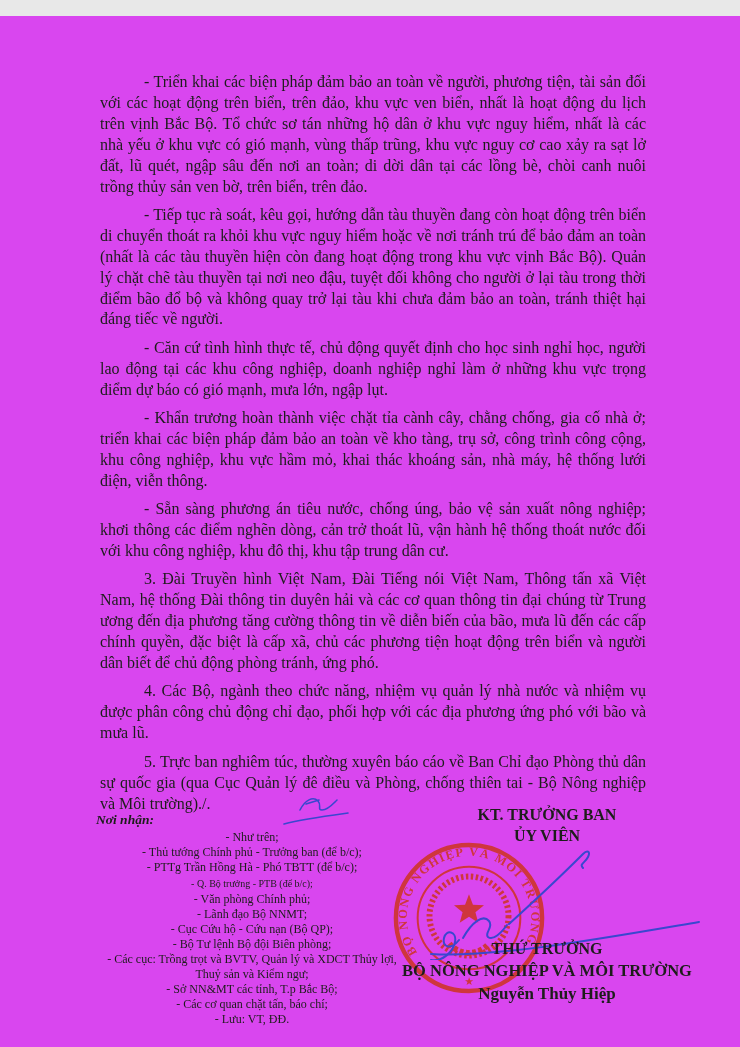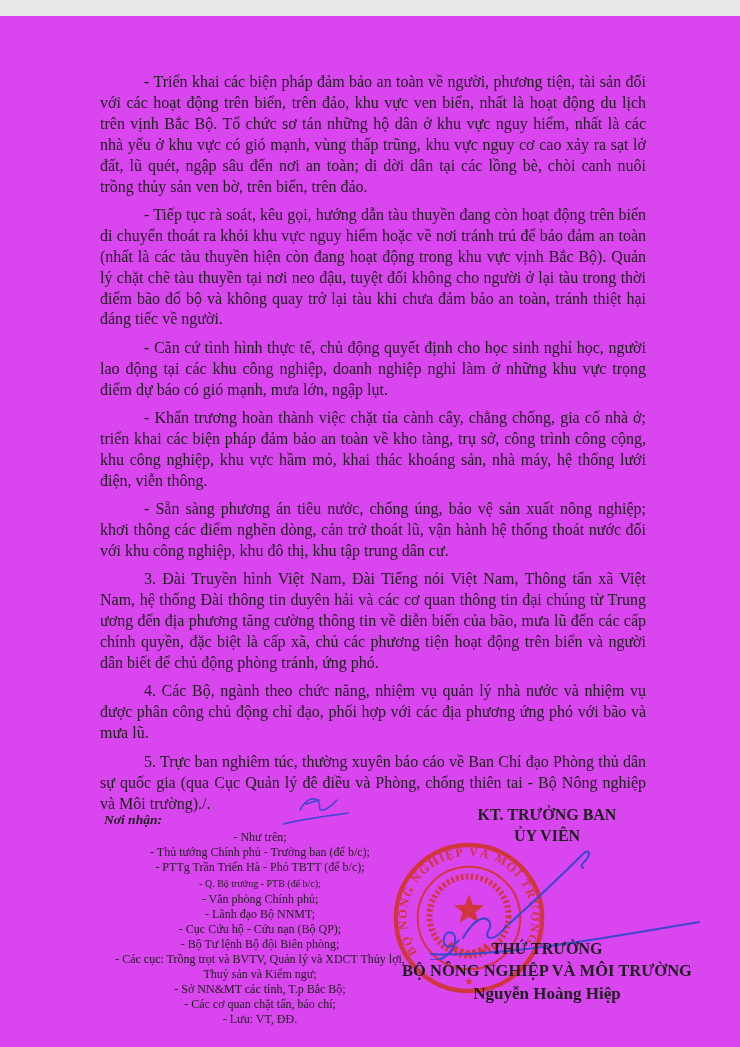--- a/index.html
+++ b/index.html
@@ -6,21 +6,21 @@
   .page{
     position:relative;width:740px;height:1047px;background:#d946ef;
     font-family:"Liberation Serif","DejaVu Serif",serif;color:#1d1d1b;
     overflow:hidden;margin:16px auto;
   }
   .body-text{position:absolute;left:100px;top:56px;width:546px;}
   .para{
     margin:0 0 7.5px 0;font-size:16px;line-height:20.9px;
     text-align:justify;text-indent:44px;
   }
-  .recipients{position:absolute;left:104px;top:796px;width:312px;font-size:12px;line-height:15px;}
+  .recipients{position:absolute;left:96px;top:796px;width:312px;font-size:12px;line-height:15px;}
   .recipients-heading{font-weight:bold;font-style:italic;font-size:13.5px;margin-bottom:3px;}
   .recipients ul{list-style:none;margin:0;padding:0;text-align:center;}
   .recipients li{margin:0;padding:0;}
   .recipients li:nth-child(4){font-size:10px;line-height:17px;}
   .sign-block{
     position:absolute;left:397px;top:788px;width:300px;text-align:center;
     font-weight:bold;z-index:3;pointer-events:none;
   }
   .delegation{font-size:16px;line-height:21px;}
   .capacity{font-size:16px;line-height:21px;margin-bottom:92px;}
@@ -55,39 +55,39 @@
         <path d="M 8,36 C 27,31 50,28 72,25"></path>
       </g>
     </svg>
   </div>
 
   <div class="recipients">
     <div class="recipients-heading">Nơi nhận:</div>
     <ul>
       <li>- Như trên;</li>
       <li>- Thủ tướng Chính phủ - Trưởng ban (để b/c);</li>
-      <li>- PTTg Trần Triển Hà - Phó TBTT (để b/c);</li>
+      <li>- PTTg Trần Hồng Hà - Phó TBTT (để b/c);</li>
       <li>- Q. Bộ trưởng - PTB (để b/c);</li>
       <li>- Văn phòng Chính phủ;</li>
       <li>- Lãnh đạo Bộ NNMT;</li>
       <li>- Cục Cứu hộ - Cứu nạn (Bộ QP);</li>
       <li>- Bộ Tư lệnh Bộ đội Biên phòng;</li>
       <li>- Các cục: Trồng trọt và BVTV, Quản lý và XDCT Thủy lợi, Thuỷ sản và Kiểm ngư;</li>
       <li>- Sở NN&amp;MT các tỉnh, T.p Bắc Bộ;</li>
       <li>- Các cơ quan chặt tấn, báo chí;</li>
       <li>- Lưu: VT, ĐĐ.</li>
     </ul>
   </div>
 
   <div class="sign-block">
     <div class="delegation">KT. TRƯỞNG BAN</div>
     <div class="capacity">ỦY VIÊN</div>
     <div class="signer-position">THỨ TRƯỞNG</div>
     <div class="signer-ministry">BỘ NÔNG NGHIỆP VÀ MÔI TRƯỜNG</div>
-    <div class="signer-name">Nguyễn Hoàng Hiệp</div>
+    <div class="signer-name">Nguyễn Thủy Hiệp</div>
   </div>
 
   <div class="seal">
     <svg width="158" height="158" viewBox="0 0 160 160">
       <g stroke="#cf3530" fill="none">
         <circle cx="80" cy="80" r="74" stroke-width="4.5"></circle>
         <circle cx="80" cy="80" r="52" stroke-width="2"></circle>
 
         <circle cx="80" cy="78" r="40" stroke-width="6" stroke-dasharray="2.5 2.5"></circle>
         <path d="M 60,106 A 26,26 0 0 0 100,106" stroke-width="6" stroke-dasharray="4 2.5"></path>

